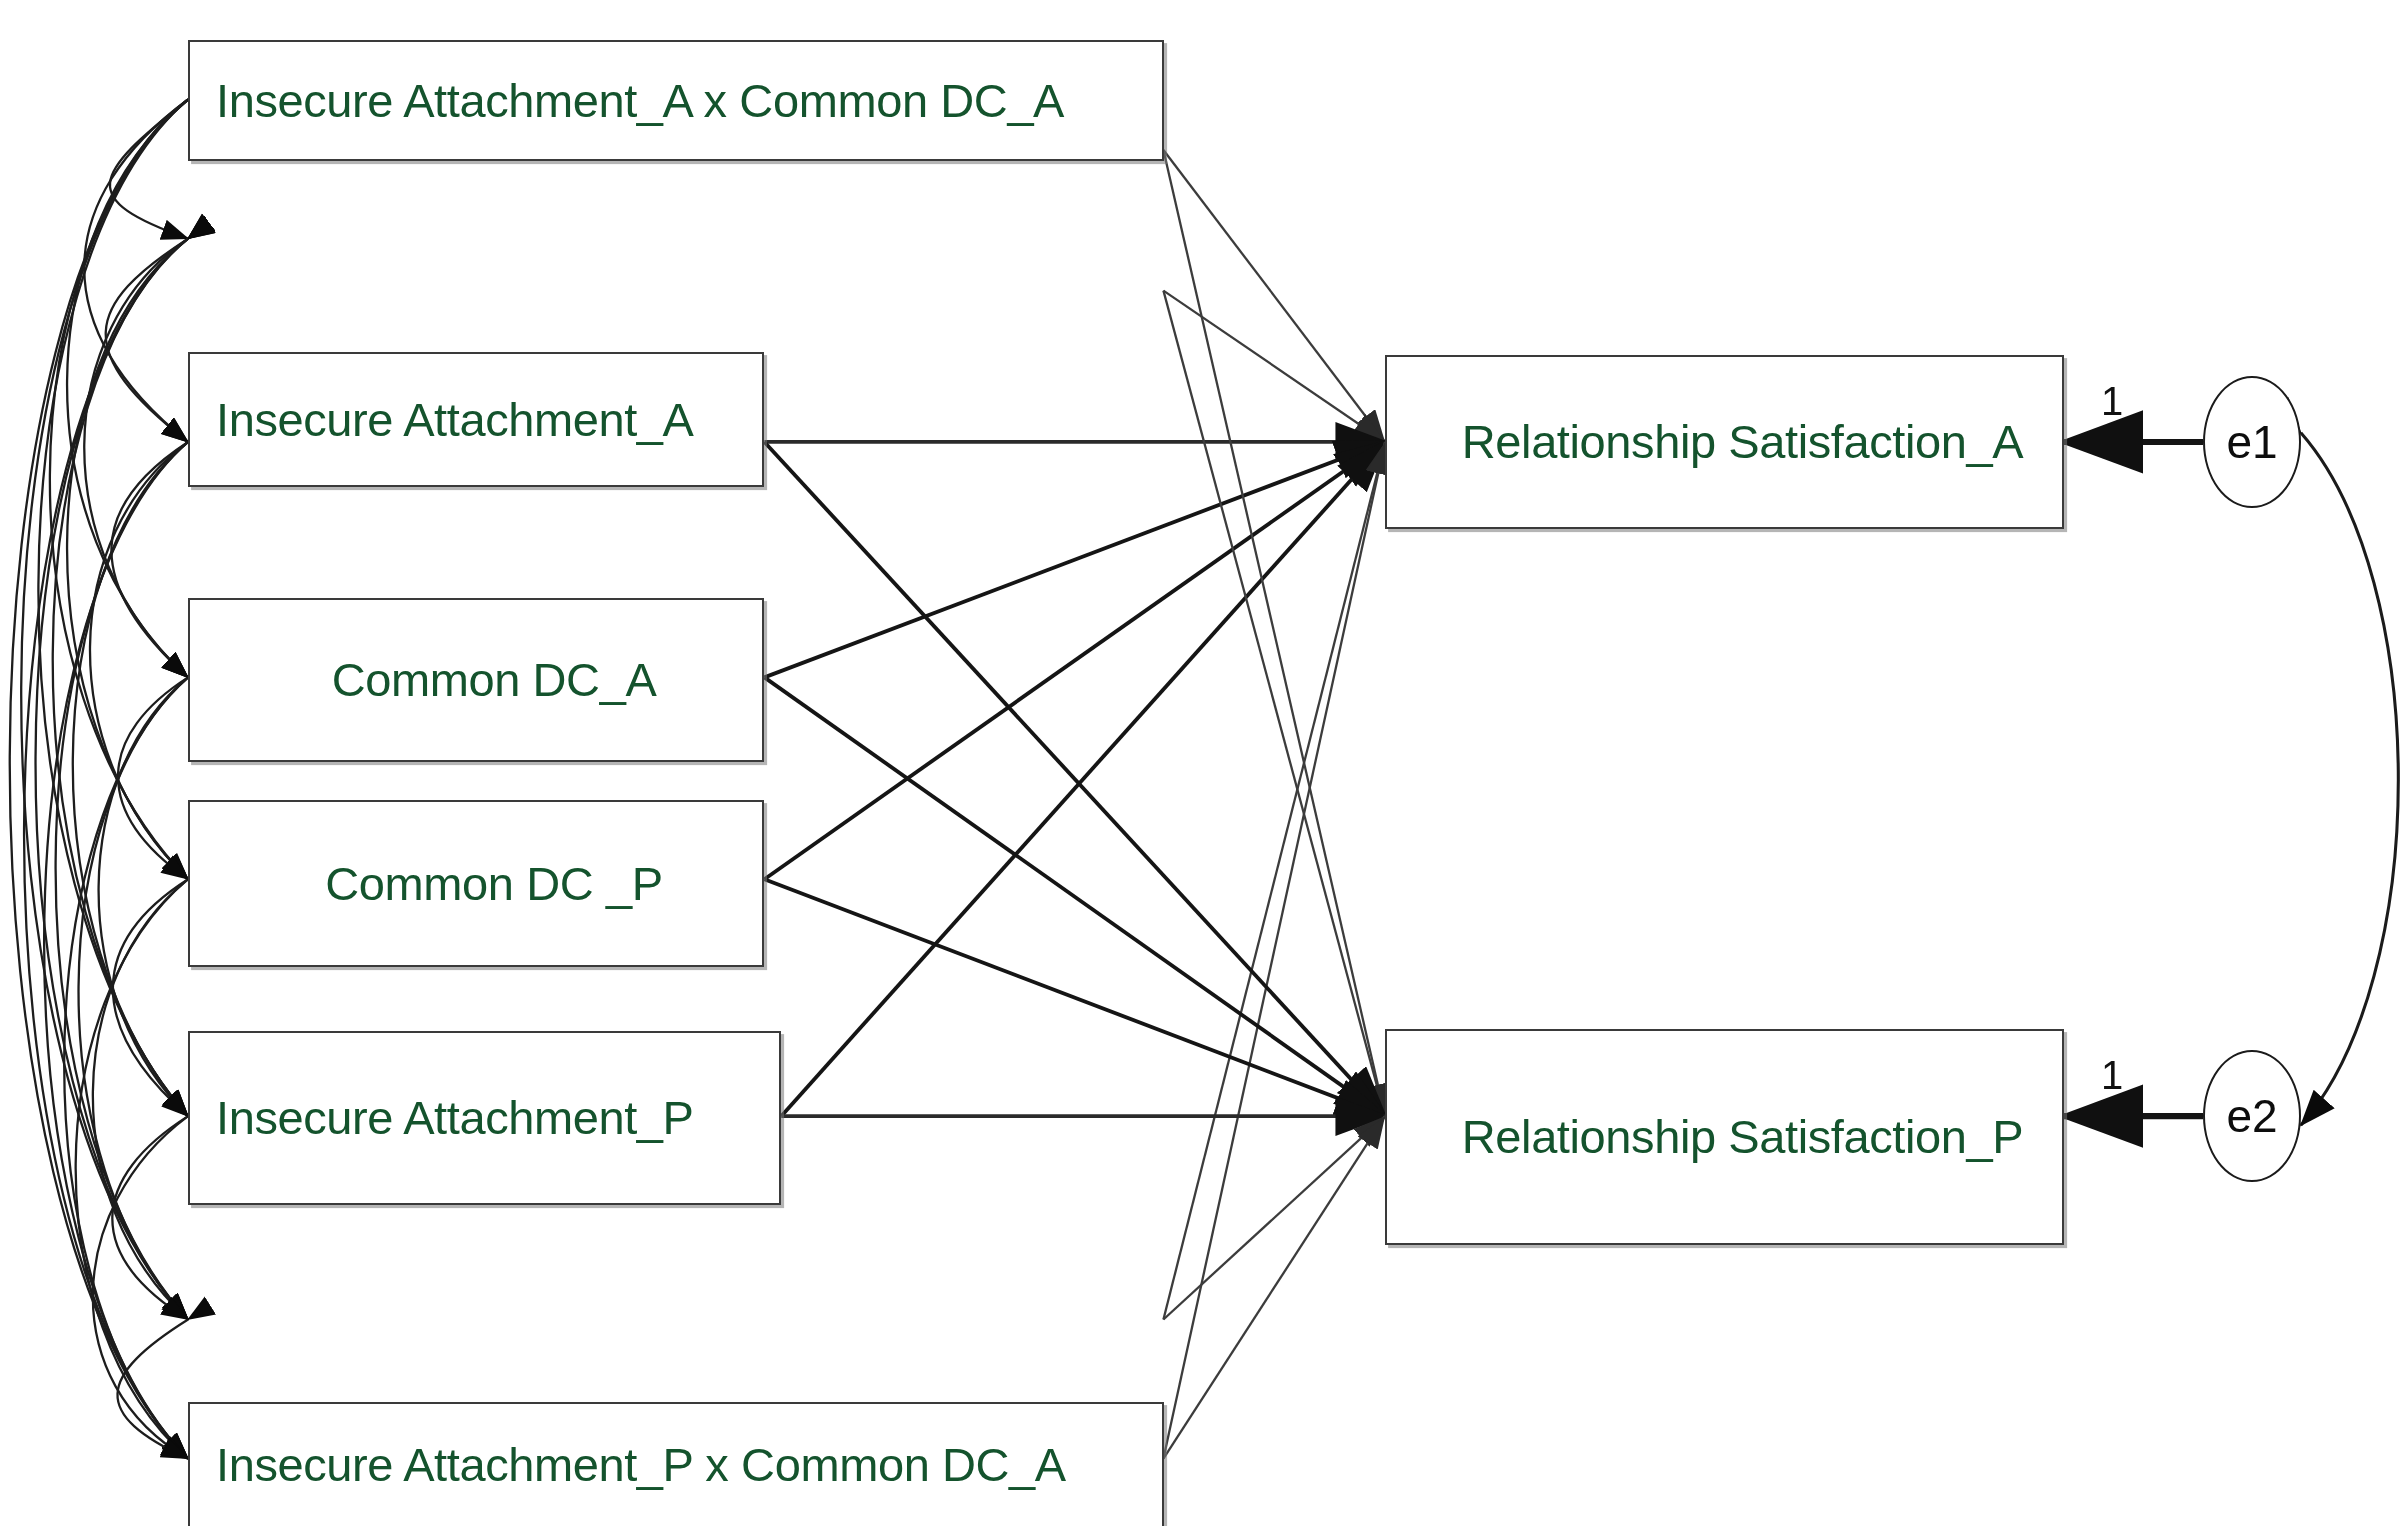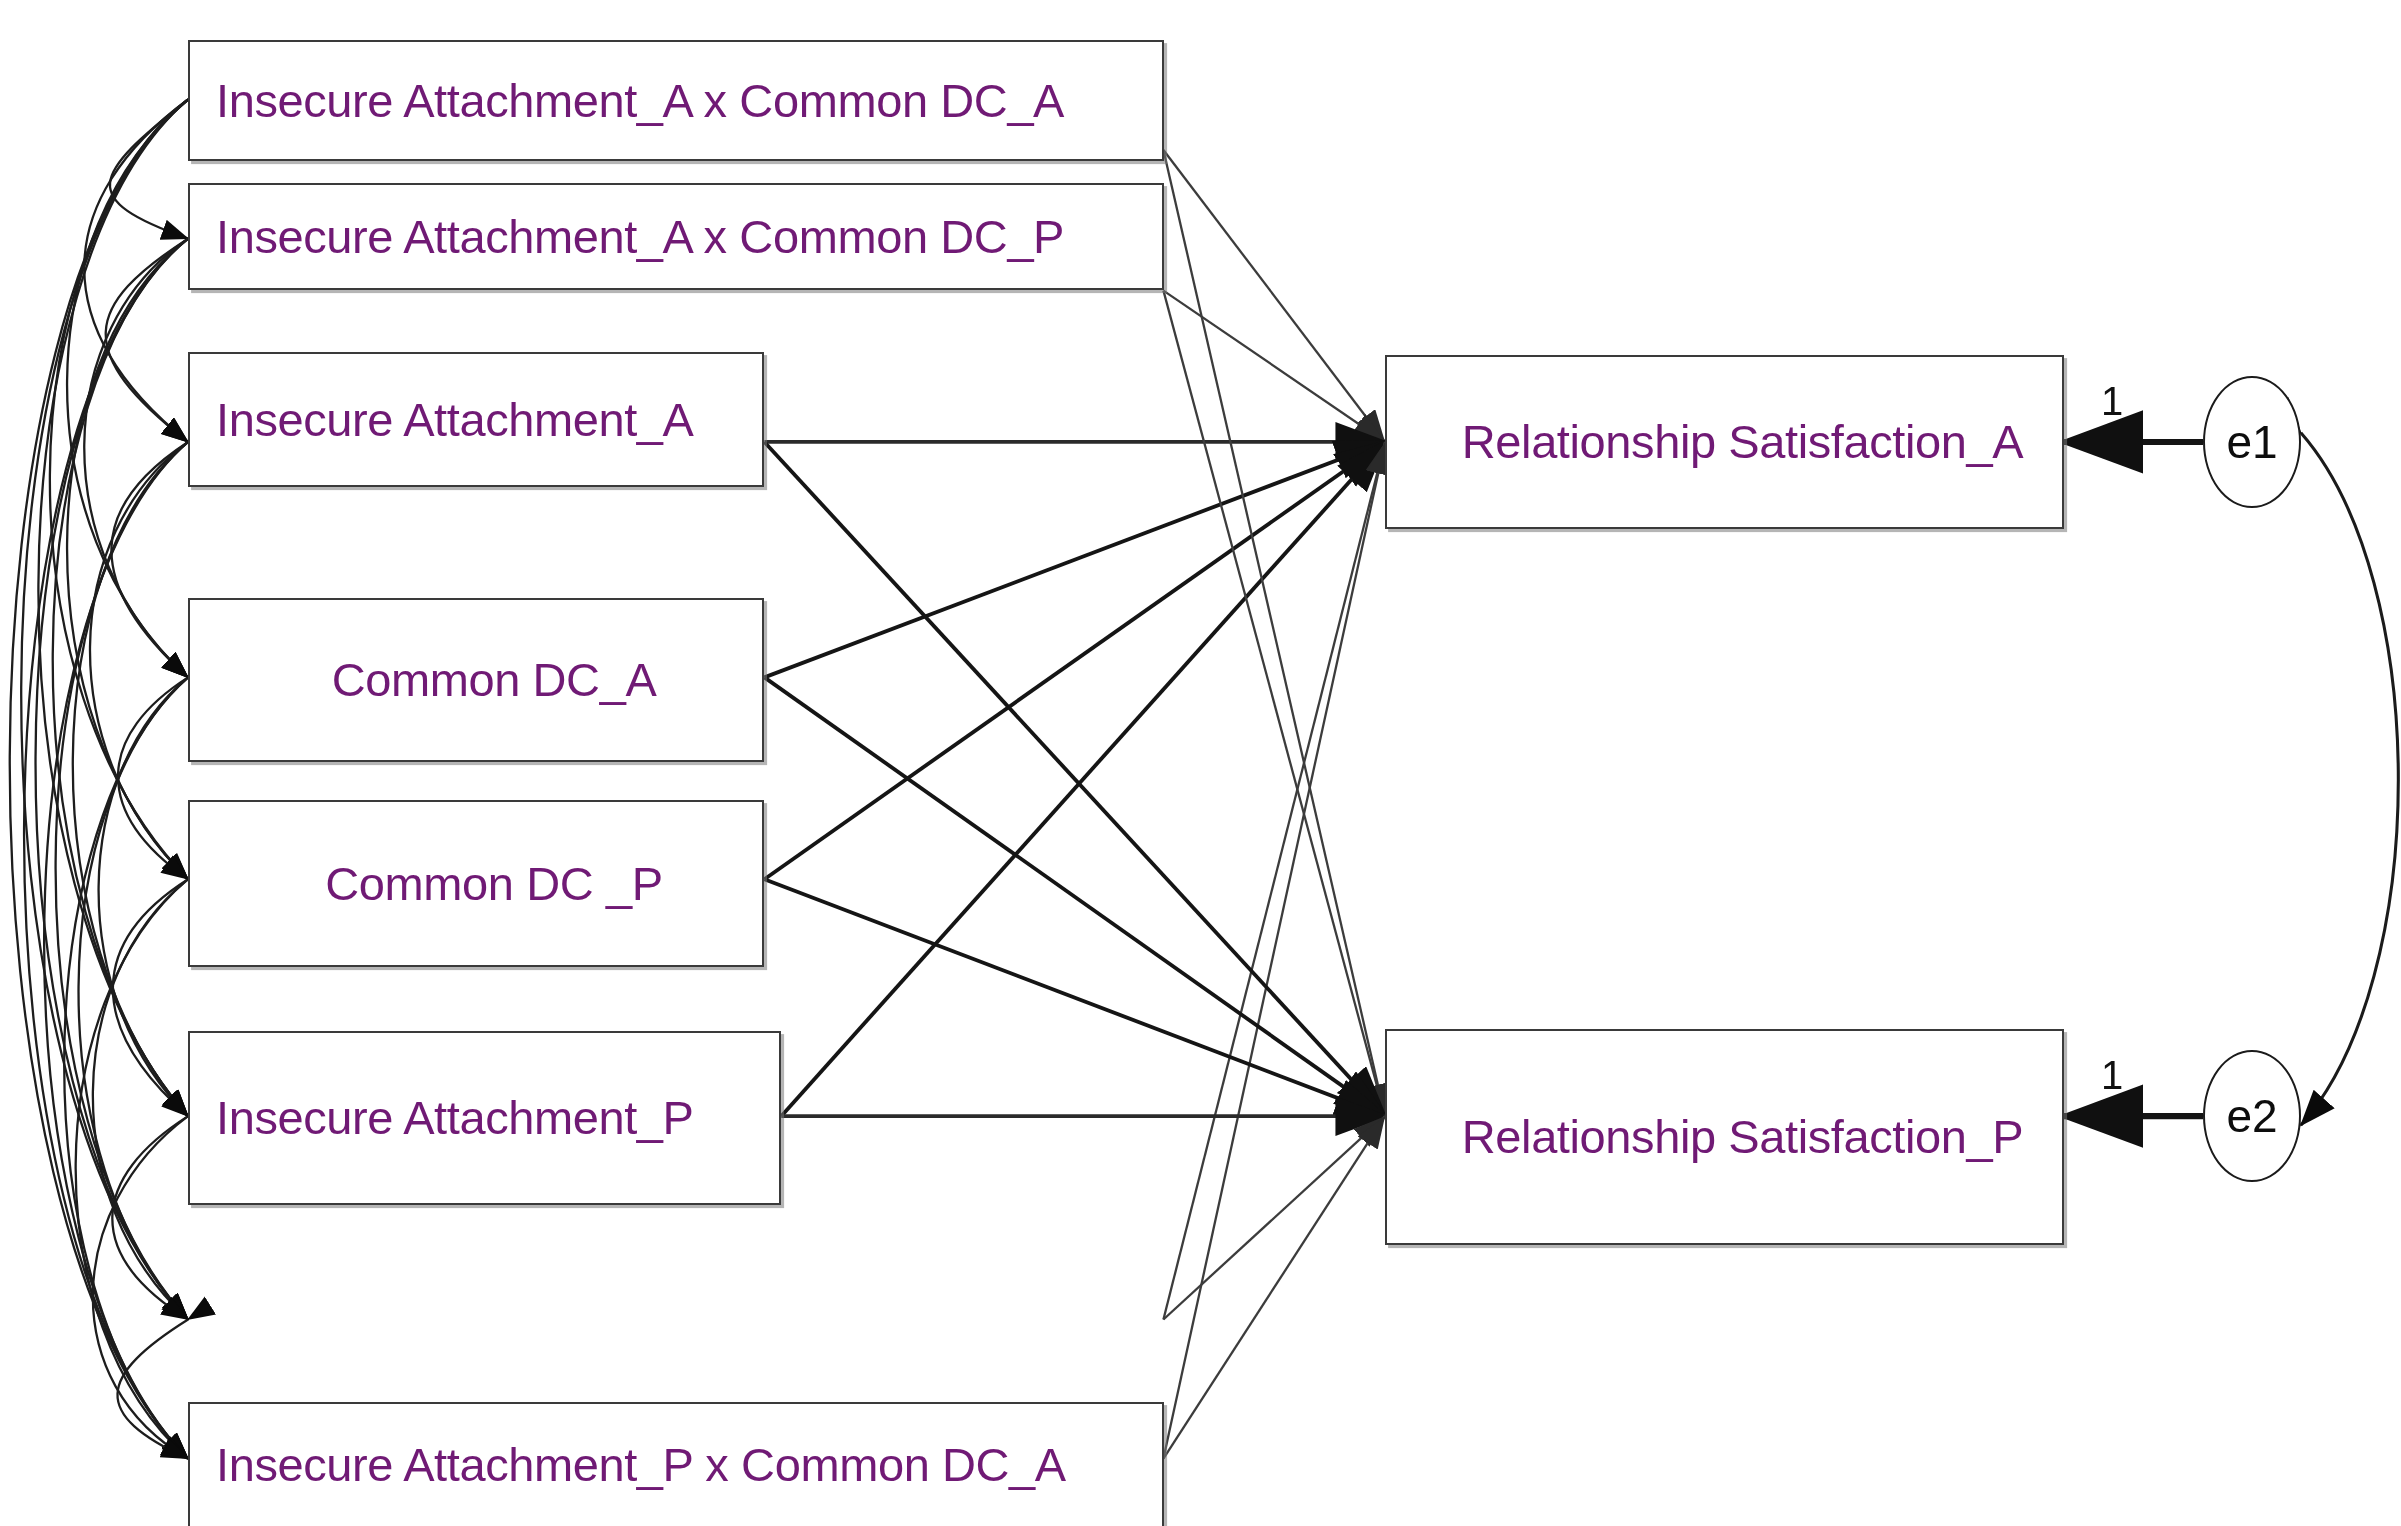--- a/index.html
+++ b/index.html
@@ -24,21 +24,21 @@
     border:2.3px solid #3a3a3a;
     box-shadow:3.1px 3.1px 0 0 rgba(120,120,120,0.55);
     display:flex;
     align-items:center;
     z-index:3;
   }
   .node-box .node-label{
     width:100%;
     font-size:47px;
     line-height:1.05;
-    color:#701a75;
+    color:#14532d;
     letter-spacing:-0.4px;
     white-space:nowrap;
   }
   .align-left .node-label{ text-align:left; padding-left:26px; }
   .align-center .node-label{ text-align:center; padding:0 15.3px;margin-left:36px; }
   .err-circle{
     position:absolute;
     box-sizing:border-box;
     border:2.3px solid #1b1b1b;
     border-radius:50%;
@@ -152,23 +152,20 @@
 
     <g fill="none" stroke="#1b1b1b" stroke-width="4">
       <path d="M3010,566 C 3180,760 3180,1280 3010,1472" marker-start="url(#covHead)" marker-end="url(#covHead)"></path>
     </g>
   </svg>
 
   <div class="node-box align-left" style="left:188px;top:40px;width:976px;height:121px;">
     <span class="node-label">Insecure Attachment_A x Common DC_A</span>
   </div>
 
-  <div class="node-box align-left" style="left:188px;top:183px;width:976px;height:107px;">
-    <span class="node-label">Insecure Attachment_A x Common DC_P</span>
-  </div>
 
   <div class="node-box align-left" style="left:188px;top:352px;width:576px;height:135px;">
     <span class="node-label">Insecure Attachment_A</span>
   </div>
 
   <div class="node-box align-center" style="left:188px;top:598px;width:576px;height:164px;">
     <span class="node-label">Common DC_A</span>
   </div>
 
   <div class="node-box align-center" style="left:188px;top:800px;width:576px;height:167px;">

